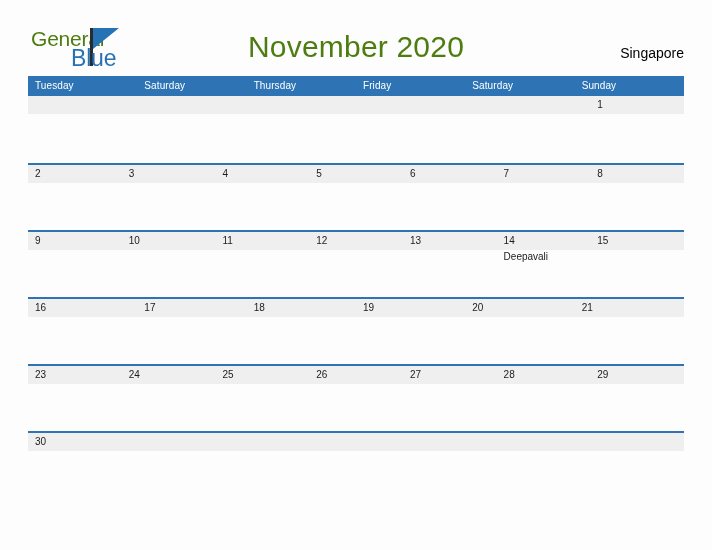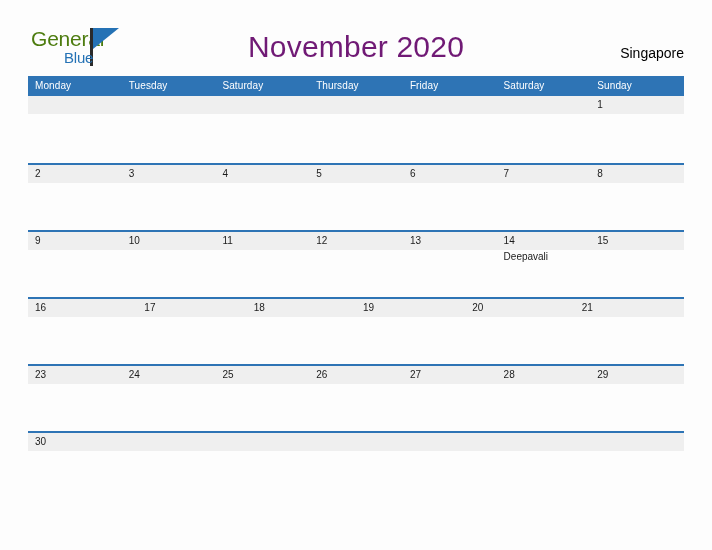--- a/index.html
+++ b/index.html
@@ -40,23 +40,23 @@
     left: 0;
     top: 0;
     font-size: 21px;
     color: #4d7c0f;
     letter-spacing: -0.2px;
     line-height: 24px;
     font-family: "Liberation Sans", sans-serif;
   }
   .logo-blue {
     position: absolute;
-    left: 33px;
+    left: 40px;
     top: 19px;
-    font-size: 15px;
+    font-size: 23px;
     color: #2572b5;
     letter-spacing: -0.2px;
     line-height: 24px;
     font-family: "Liberation Sans", sans-serif;
   }
   .logo-flag {
     position: absolute;
     left: 62px;
     top: 1px;
     width: 0;
@@ -74,21 +74,21 @@
   }
 
   .cal-title {
     position: absolute;
     left: 0;
     top: 30px;
     width: 712px;
     text-align: center;
     font-size: 30px;
     font-weight: 400;
-    color: #701a75;
+    color: #4d7c0f;
     letter-spacing: 0.2px;
   }
 
   .country {
     position: absolute;
     right: 28px;
     top: 45px;
     font-size: 14px;
     color: #000000;
     text-align: right;
@@ -184,21 +184,20 @@
 
     <div class="cal-title">November 2020</div>
 
     <div class="country">Singapore</div>
 
   </div>
 
   <div class="calendar">
 
     <div class="weekday-row">
-      <div class="weekday-cell">Monday</div>
       <div class="weekday-cell">Tuesday</div>
       <div class="weekday-cell">Saturday</div>
       <div class="weekday-cell">Thursday</div>
       <div class="weekday-cell">Friday</div>
       <div class="weekday-cell">Saturday</div>
       <div class="weekday-cell">Sunday</div>
     </div>
 
     <div class="week-row first">
       <div class="day-band">

